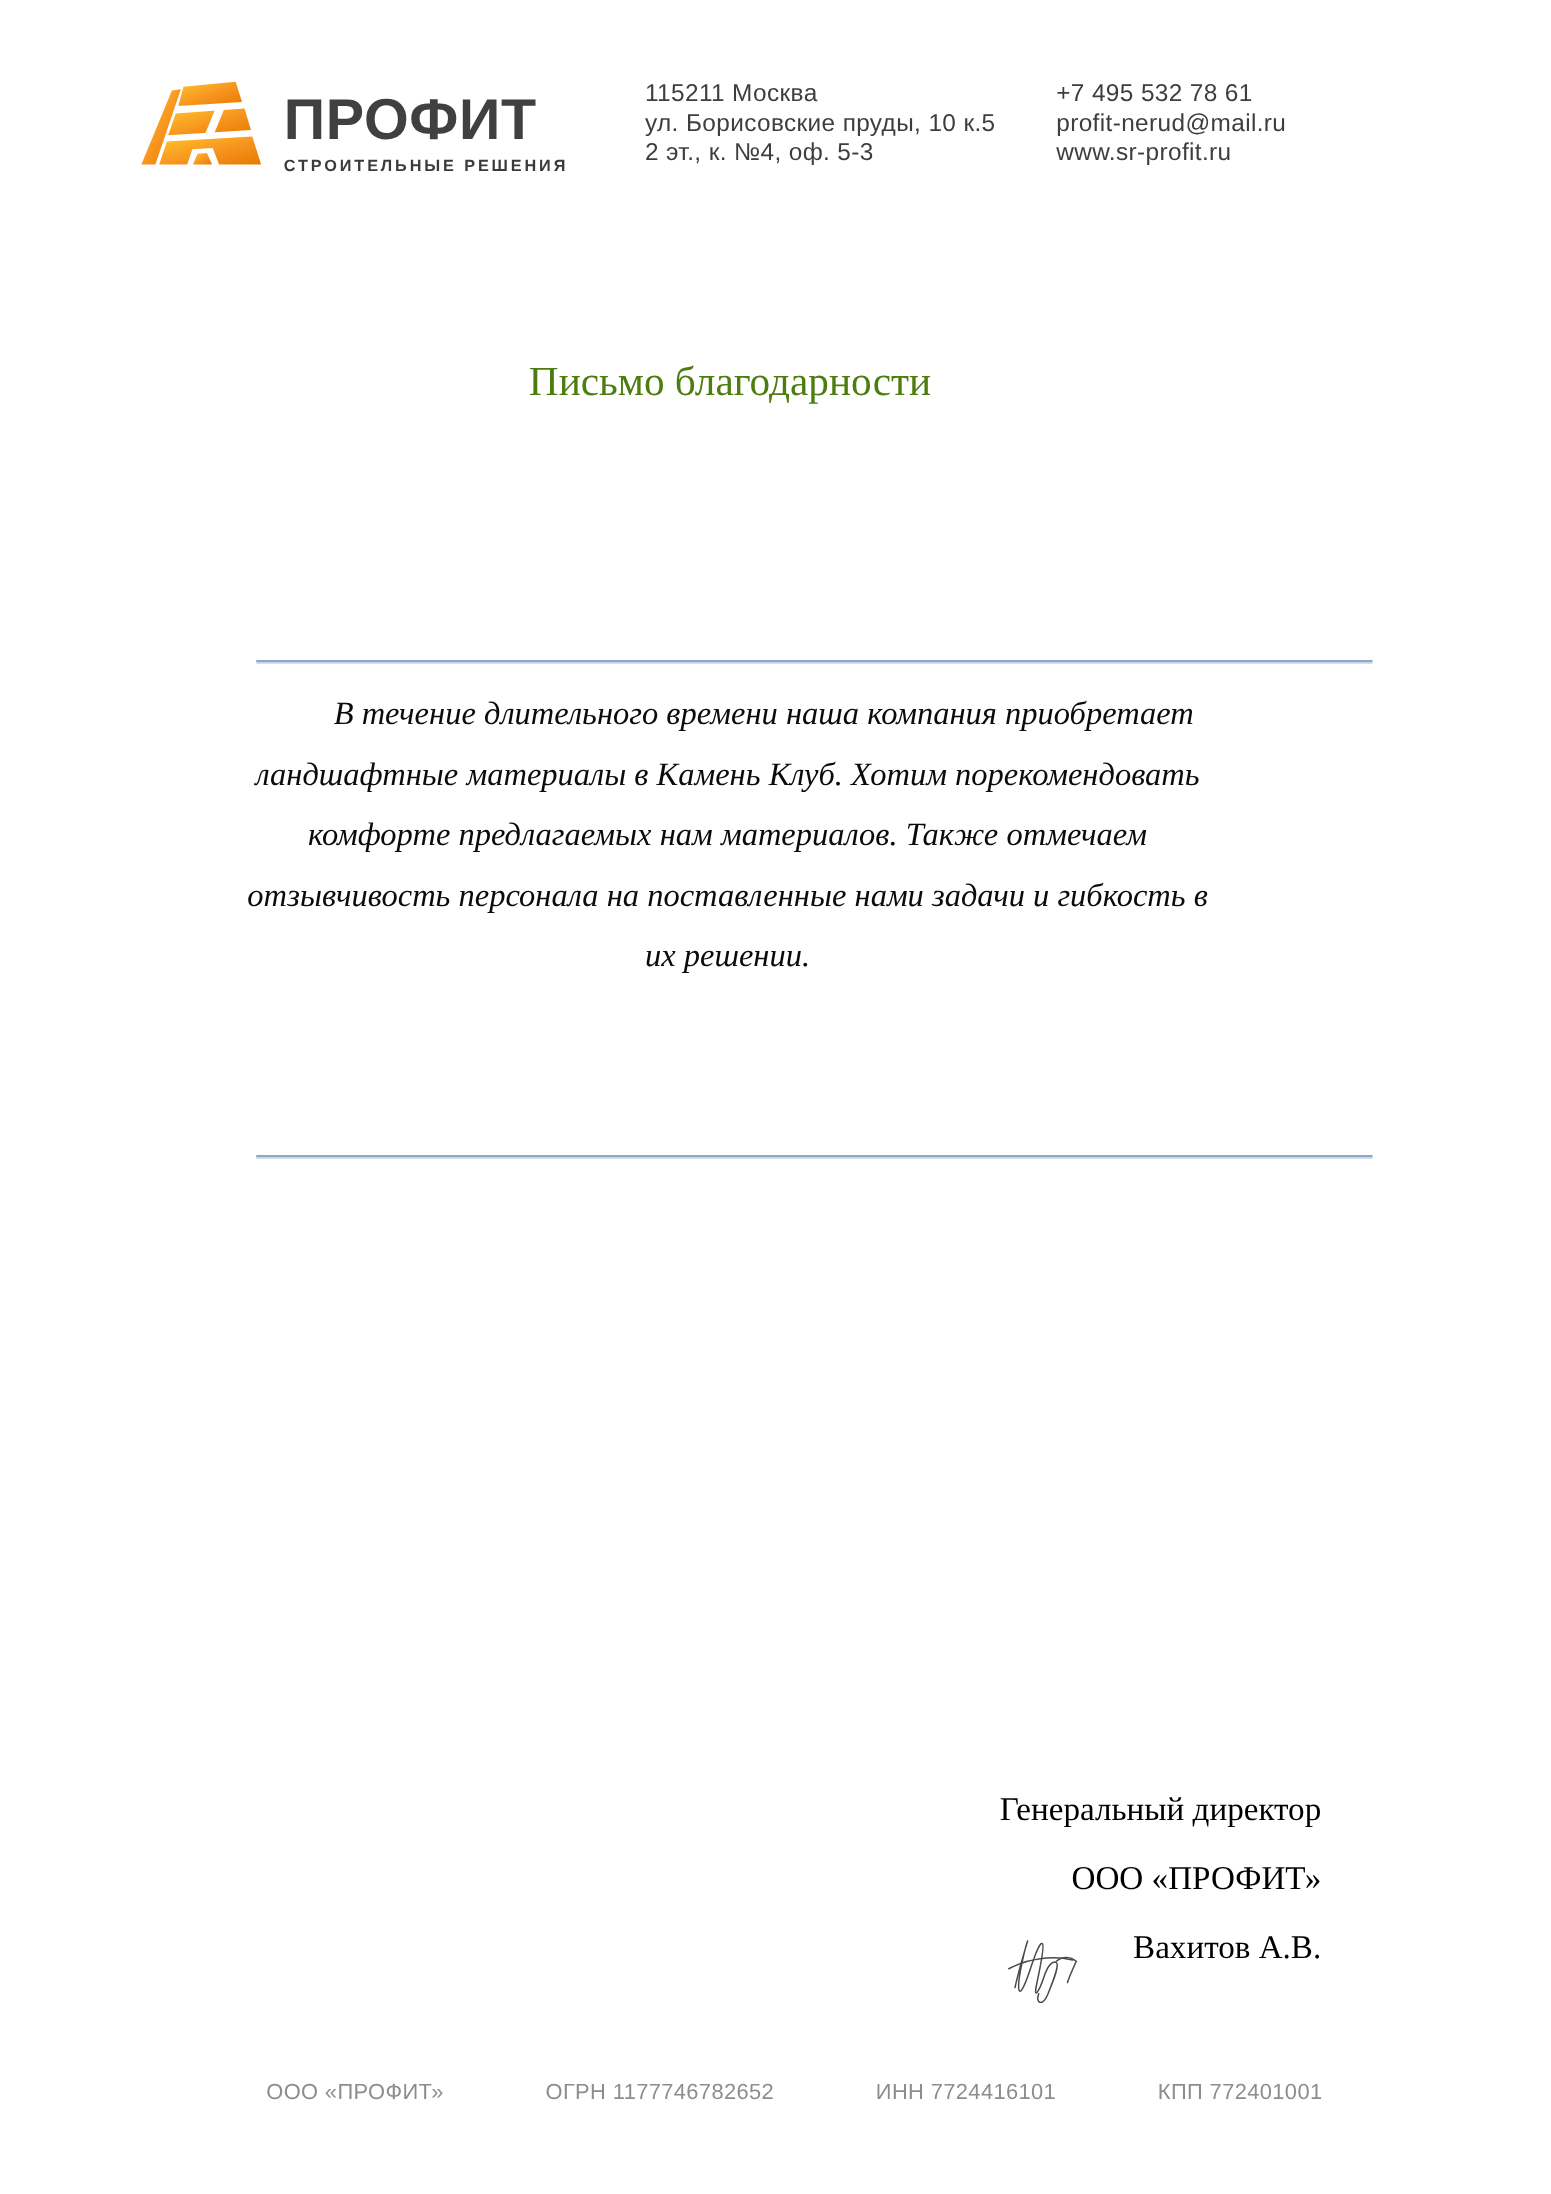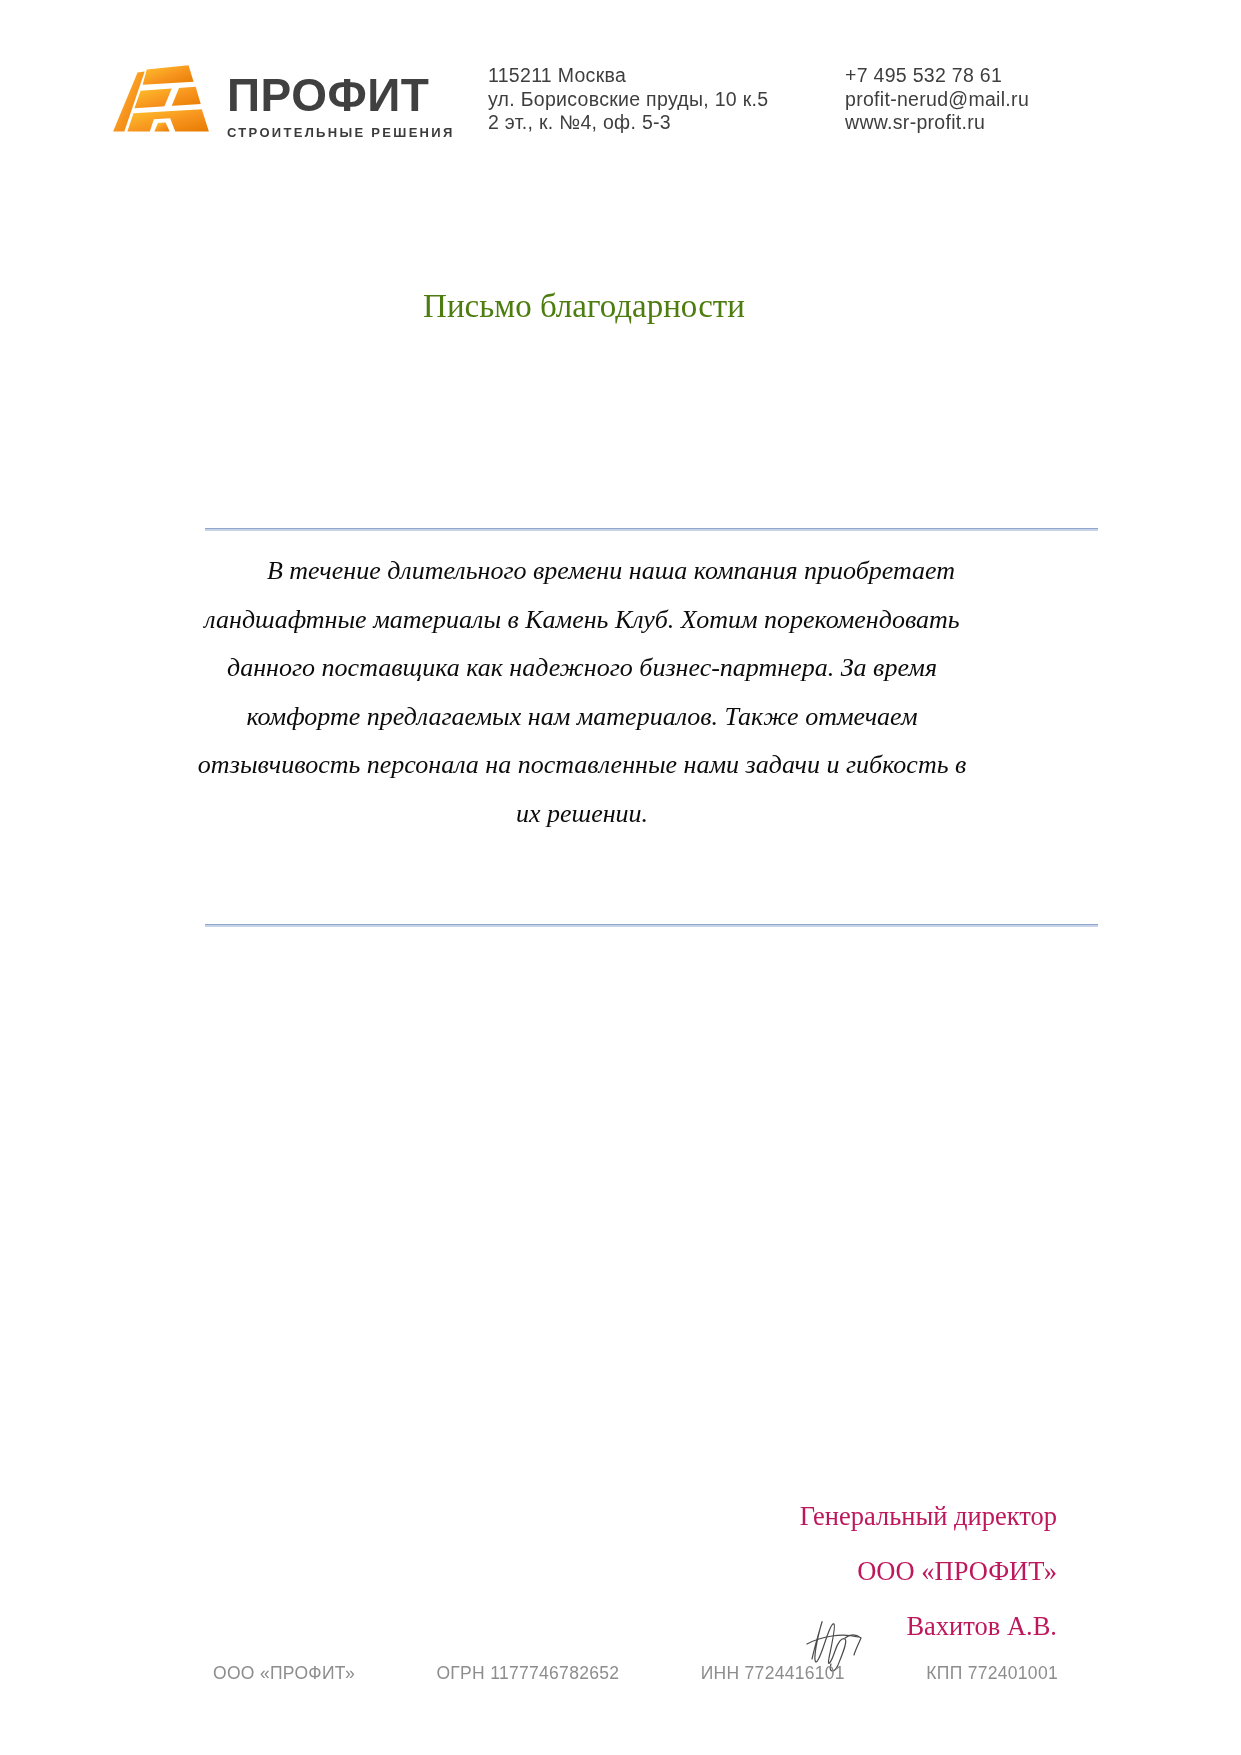--- a/index.html
+++ b/index.html
@@ -22,21 +22,21 @@
   }
   .logo-tagline {
     margin-top:7px; font-size:13px; font-weight:600;
     letter-spacing:2.3px; color:#3b3b3b;
   }
   .header-block {
     position:absolute; top:64px;
     font-size:19.5px; line-height:23.5px; letter-spacing:0.3px;
     color:#3e3e3e;
   }
-  .header-block.address { left:488px; }
+  .header-block.address { left:516px; }
   .header-block.contacts { left:845px; }
 
   
   .doc-title {
     position:absolute; top:288px; left:0; width:1168px;
     text-align:center;
     font-family:"Liberation Serif", serif;
     font-weight:400; font-size:33px; color:#4d7c0f;
   }
 
@@ -52,24 +52,24 @@
   .body-text {
     position:absolute; top:547px; left:193px; width:778px;
     font-family:"Liberation Serif", serif;
     font-style:italic; font-size:26px; color:#0b0b0b;
   }
   .body-text div { text-align:center; line-height:48.5px; white-space:nowrap; }
   .body-text div:first-child { padding-left:58px; }
 
   
   .signature {
-    position:absolute; top:1489px; right:184px;
+    position:absolute; top:1420px; right:184px;
     text-align:right;
     font-family:"Liberation Serif", serif;
-    font-size:26.5px; color:#be185d;
+    font-size:26.5px; color:#000000;
   }
   .signature .sig-line { line-height:55px; white-space:nowrap; }
   .sig-row {
     display:flex; align-items:center; justify-content:flex-start;
     gap:28px; line-height:55px;
   }
   .sig-scribble { width:80px; height:74px; margin-bottom:-30px; }
 
   
   .footer {
@@ -118,21 +118,20 @@
       <div>www.sr-profit.ru</div>
     </div>
 
   <div class="doc-title">Письмо благодарности</div>
 
   <div class="rule top"></div>
 
   <div class="body-text">
       <div>В течение длительного времени наша компания приобретает</div>
       <div>ландшафтные материалы в Камень Клуб. Хотим порекомендовать</div>
-      <div>данного поставщика как надежного бизнес-партнера. За время</div>
       <div>комфорте предлагаемых нам материалов. Также отмечаем</div>
       <div>отзывчивость персонала на поставленные нами задачи и гибкость в</div>
       <div>их решении.</div>
     </div>
 
   <div class="rule bottom"></div>
 
   <div class="signature">
     <div class="sig-line">Генеральный директор</div>
     <div class="sig-line">ООО «ПРОФИТ»</div>

